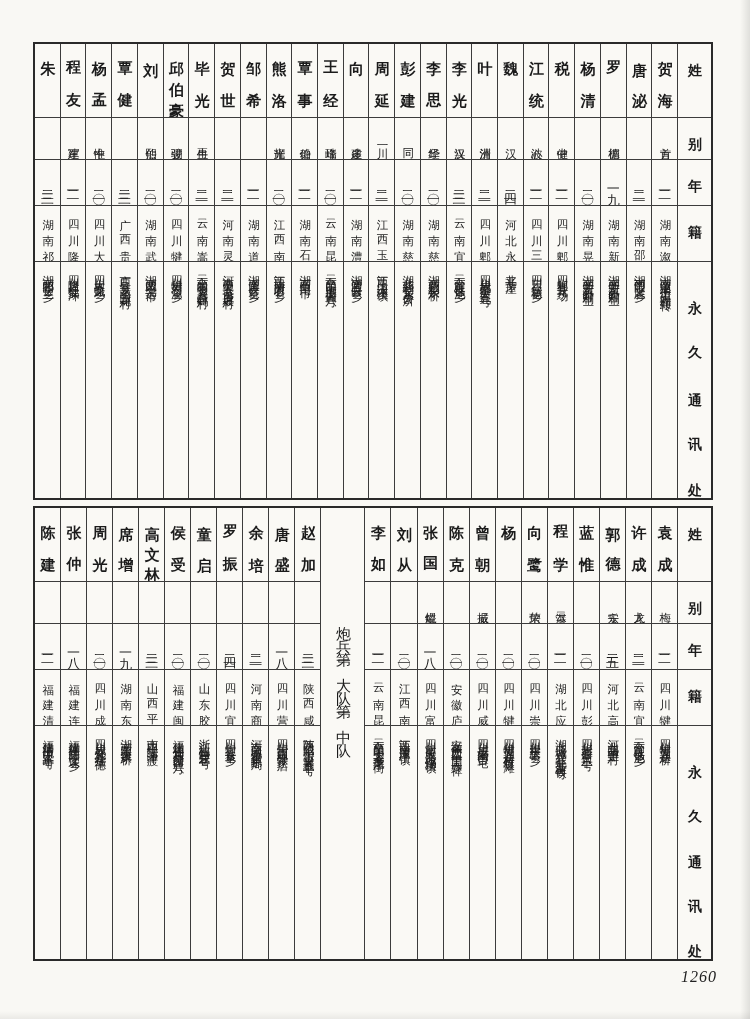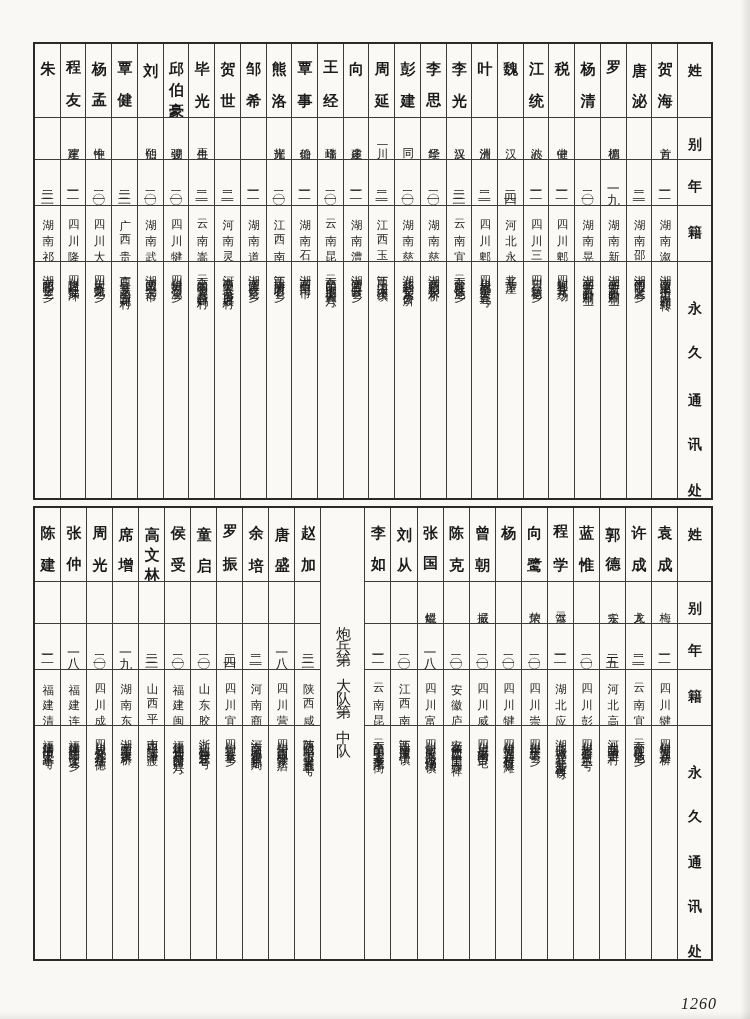--- a/index.html
+++ b/index.html
@@ -63,21 +63,21 @@
   .h-text{
     font-size:14px;font-weight:bold;padding:8px 0;
     text-align:justify;text-align-last:justify;
   }
   .h-addr{padding:26px 0;}
   .unit-text{
     font-size:15px;letter-spacing:13px;padding-top:106px;
   }
   .page-number{
     position:absolute;left:681px;top:968px;
-    font-size:16px;font-style:italic;letter-spacing:1px;color:#222;margin-top:27px;
+    font-size:16px;font-style:italic;letter-spacing:1px;color:#222;
   }
 </style>
 </head>
 <body>
 
 <div class="page">
   <div class="tables">
     <div class="vtable t-top">
         <div class="col header-col">
           <div class="cell c-name">

